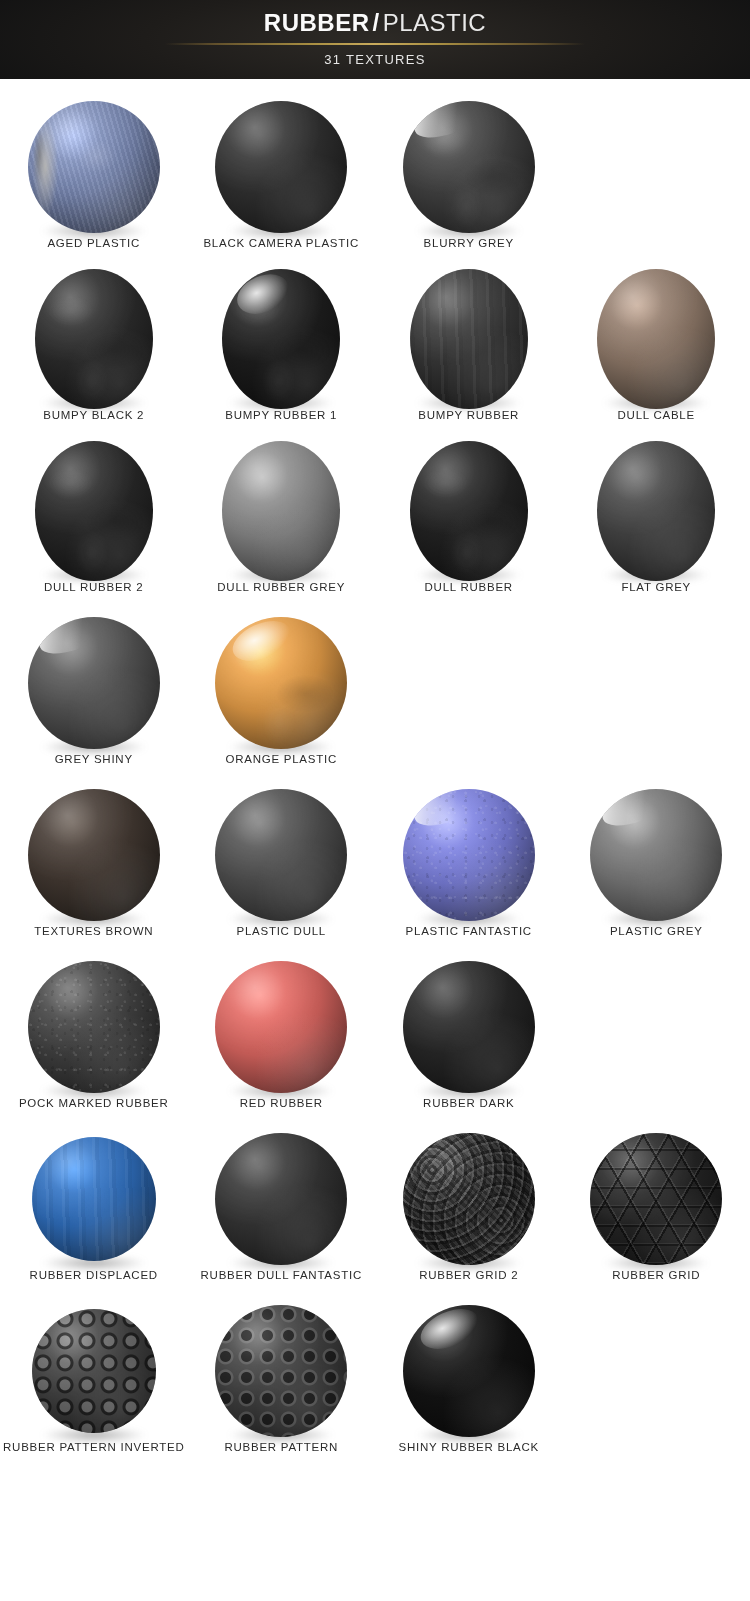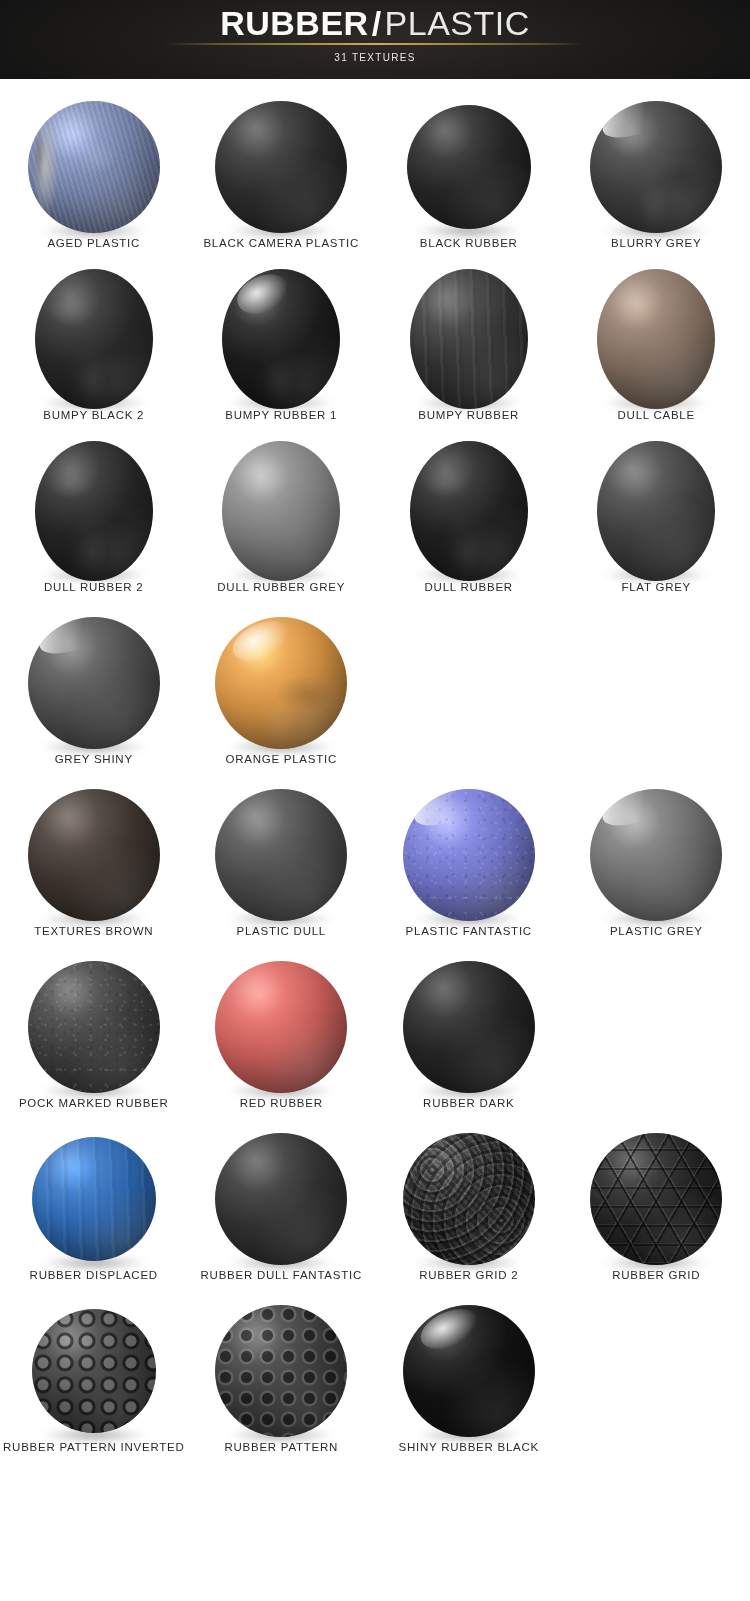--- a/index.html
+++ b/index.html
@@ -21,21 +21,21 @@
     background-image:
       radial-gradient(ellipse 420px 90px at 50% 50%, #2d2a26 0%, #1e1c1a 55%, #131313 100%);
     display: flex;
     flex-direction: column;
     align-items: center;
     justify-content: flex-start;
     padding-top: 6px;
     overflow: hidden;
   }
   .header-title {
-    font-size: 34px;
+    font-size: 24px;
     line-height: 34px;
     letter-spacing: 0.5px;
     white-space: nowrap;
     color: #f2f2f2;
   }
   .header-title .t-bold {
     font-weight: bold;
     color: #fbfbfb;
   }
   .header-title .t-slash {
@@ -55,21 +55,21 @@
        rgba(120,96,40,0) 0%,
        rgba(150,120,55,0.55) 12%,
        #a98f42 35%,
        #c9ab5d 50%,
        #a98f42 65%,
        rgba(150,120,55,0.55) 88%,
        rgba(120,96,40,0) 100%);
   }
   .header-sub {
     margin-top: 7px;
-    font-size: 10px;
+    font-size: 13px;
     letter-spacing: 1.3px;
     color: #e6e6e6;
     font-weight: 300;
     white-space: nowrap;
   }
 
   
   .grid {
     width: 631px;
     padding: 14px 0 0 0;
@@ -261,27 +261,20 @@
       <div class="cell">
         <div class="thumb-wrap">
           <div class="shadow"></div>
           <div class="sphere" style="background: radial-gradient(circle at 34% 26%, rgb(67, 67, 67) 0%, rgb(51, 51, 51) 20%, rgb(43, 43, 43) 46%, rgb(26, 26, 26) 76%, rgb(11, 11, 11) 97%);"></div>
         </div>
         <div class="label">BLACK CAMERA PLASTIC</div>
       </div>
       <div class="cell">
         <div class="thumb-wrap">
           <div class="shadow"></div>
-          <div class="sphere sm" style="background: radial-gradient(circle at 34% 26%, rgb(56, 56, 56) 0%, rgb(42, 42, 42) 20%, rgb(36, 36, 36) 46%, rgb(22, 22, 22) 76%, rgb(9, 9, 9) 97%);"></div>
-        </div>
-        <div class="label">BLACK RUBBER</div>
-      </div>
-      <div class="cell">
-        <div class="thumb-wrap">
-          <div class="shadow"></div>
           <div class="sphere rim" style="background: radial-gradient(circle at 34% 26%, rgb(90, 90, 90) 0%, rgb(68, 68, 68) 20%, rgb(58, 58, 58) 46%, rgb(35, 35, 35) 76%, rgb(15, 15, 15) 97%);">
             <div class="tex-mottle"></div>
           </div>
         </div>
         <div class="label">BLURRY GREY</div>
       </div>
     </div>
     <div class="row">
       <div class="cell">
         <div class="thumb-wrap">

